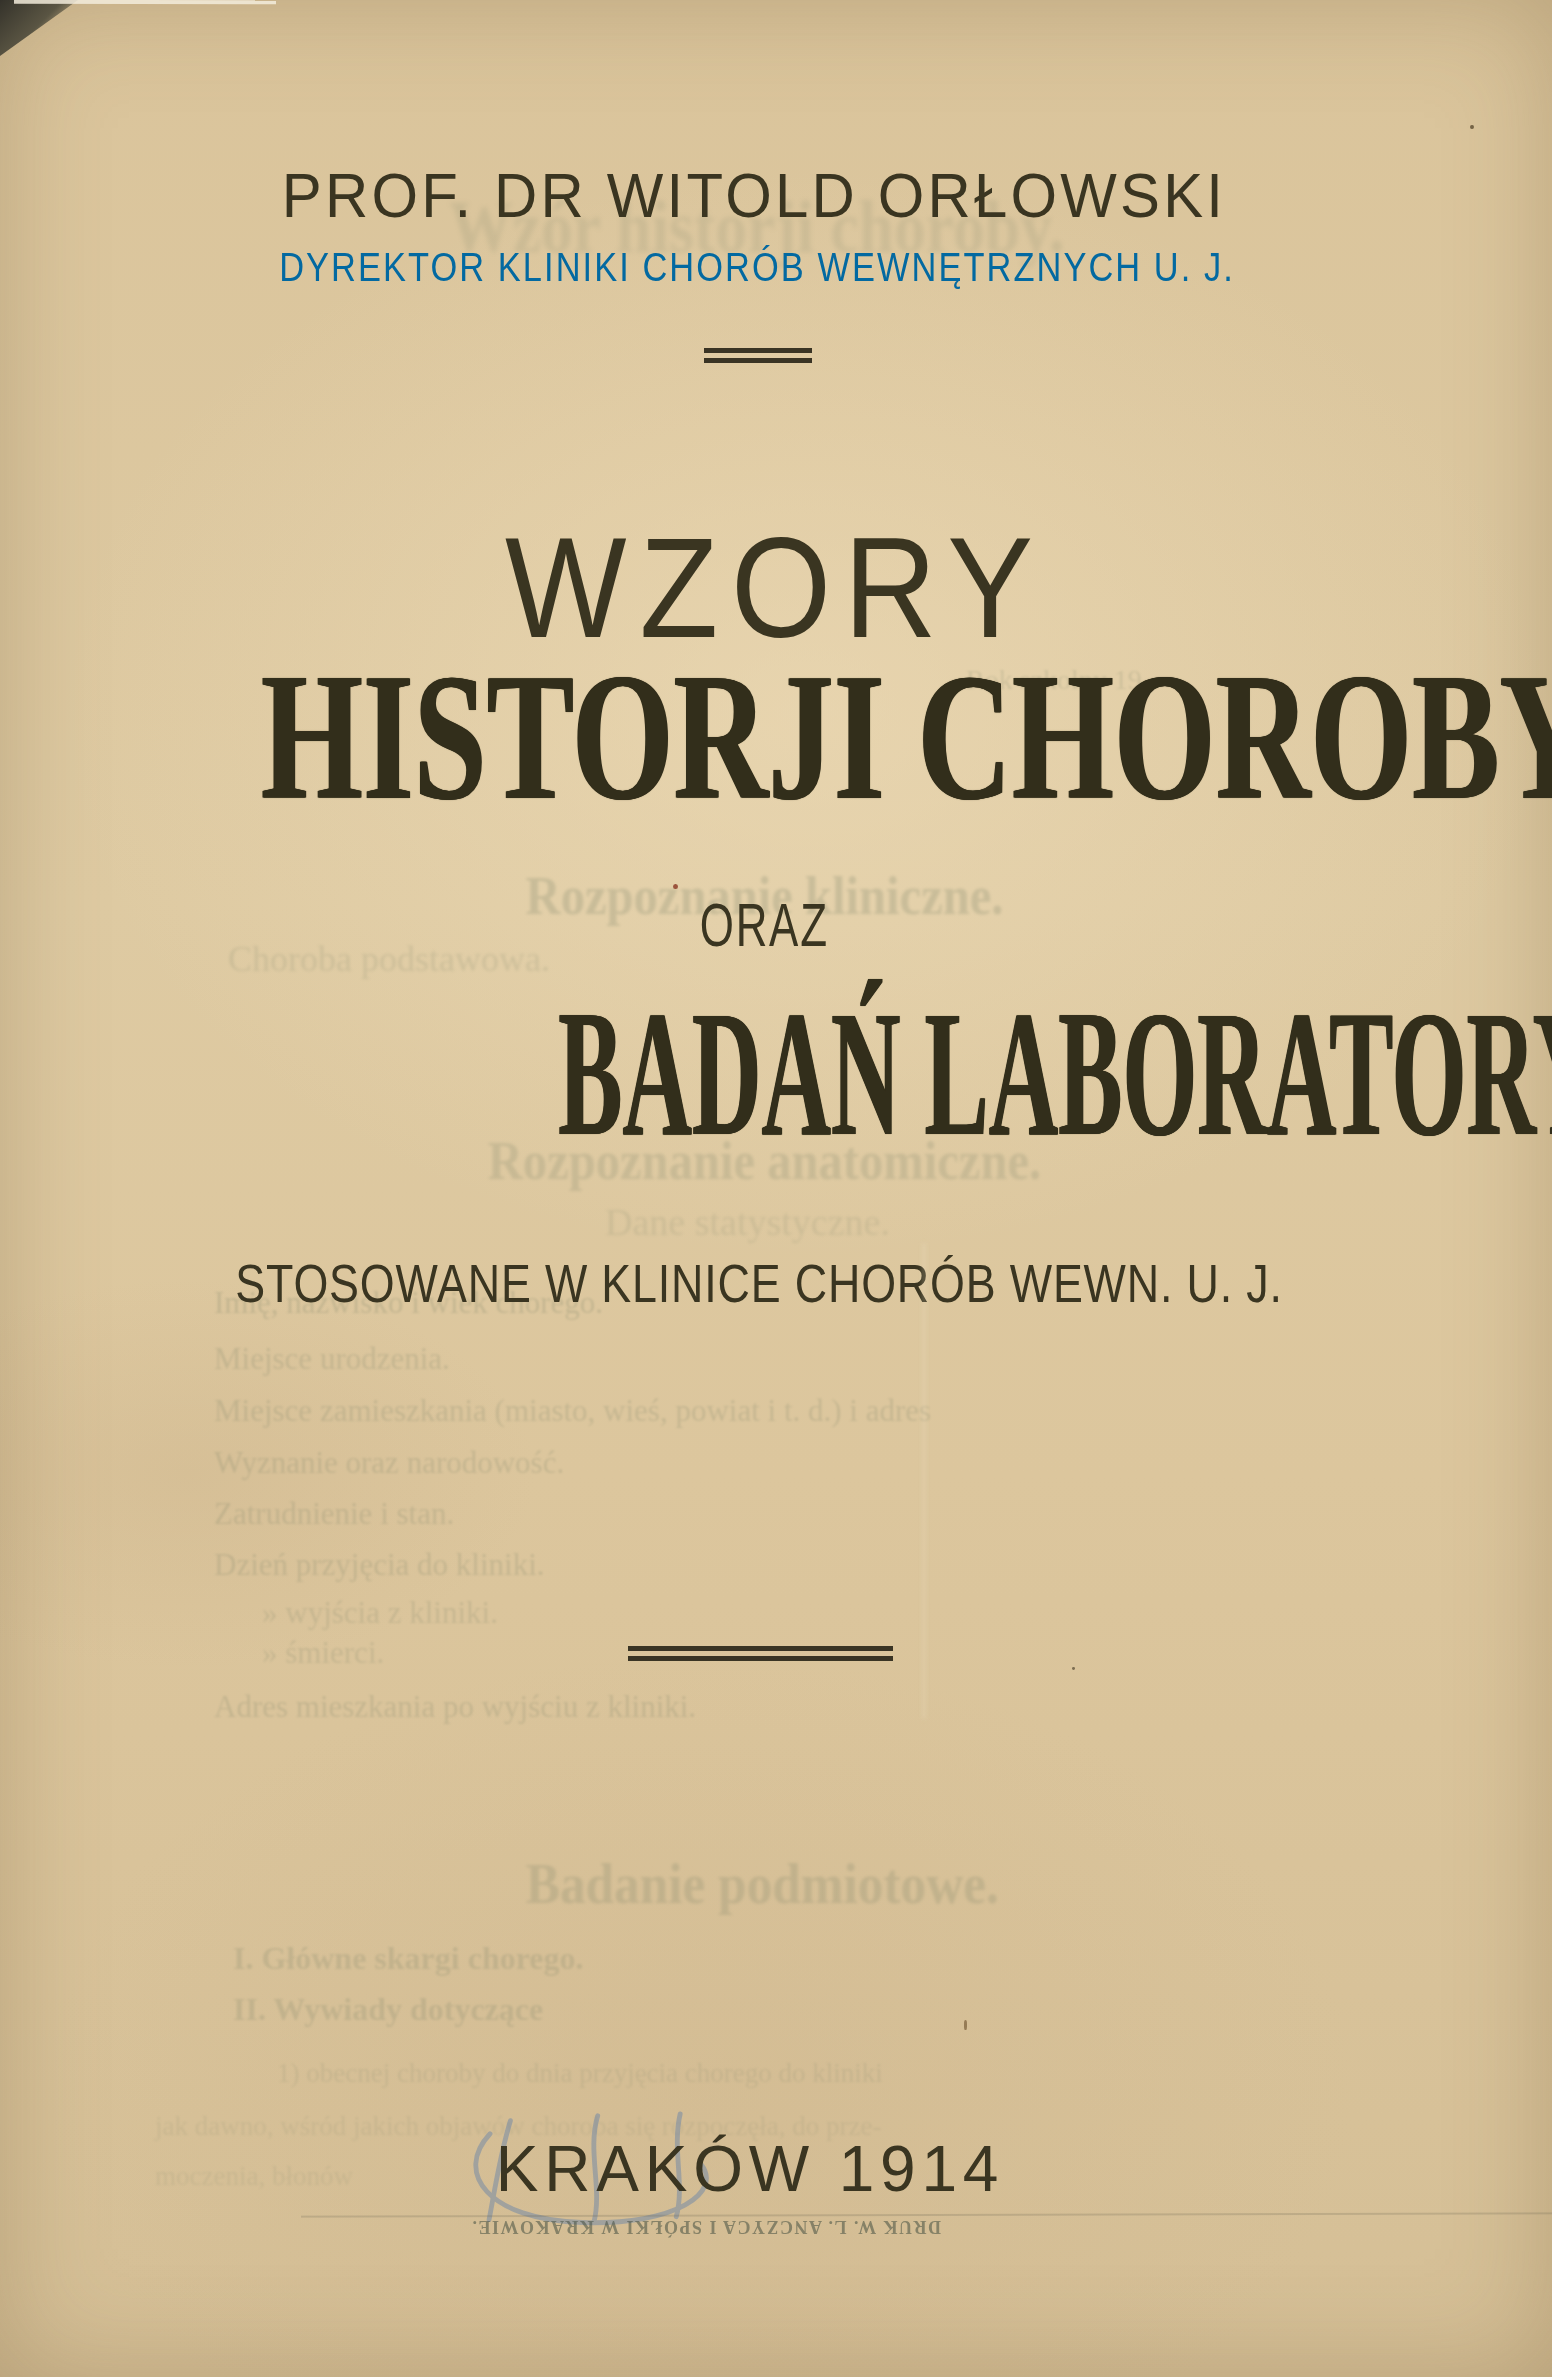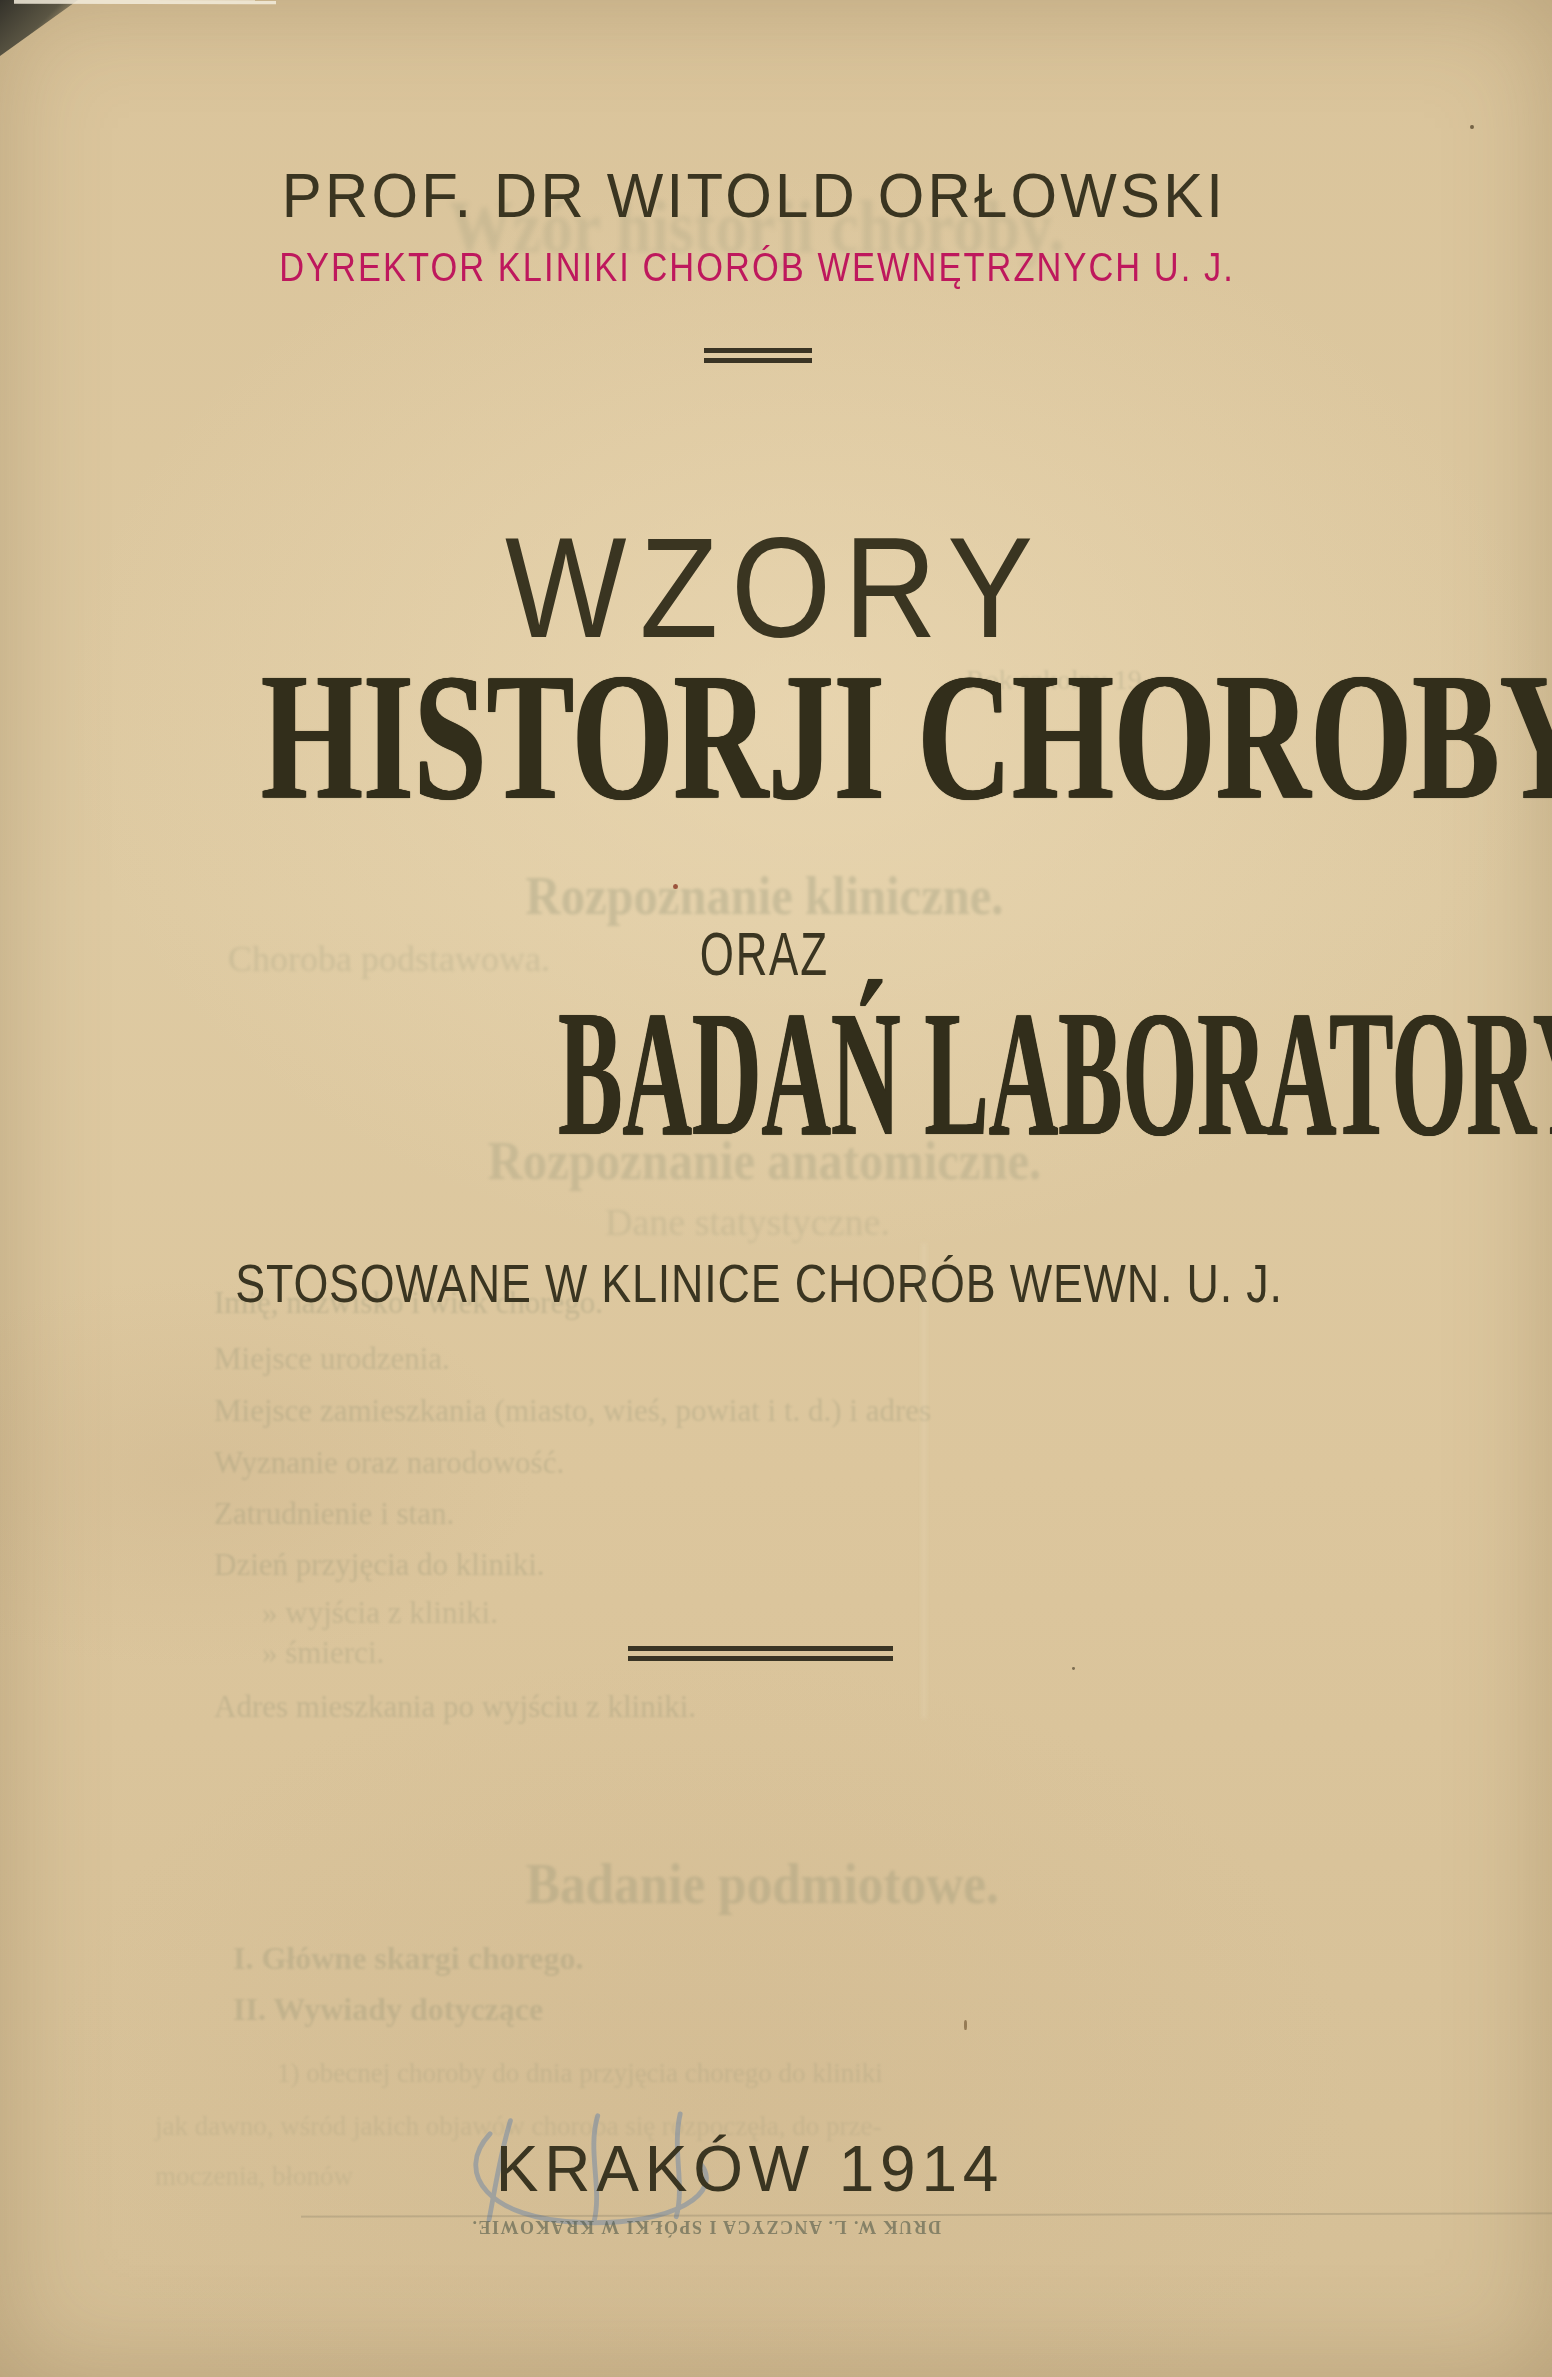--- a/index.html
+++ b/index.html
@@ -73,35 +73,35 @@
 <div class="ghost" style="left:233px;top:1942px;font-size:32px;font-weight:bold;opacity:.19;filter:blur(1.2px);">I. Główne skargi chorego.</div>
 <div class="ghost" style="left:233px;top:1993px;font-size:32px;font-weight:bold;opacity:.19;filter:blur(1.2px);">II. Wywiady dotyczące</div>
 <div class="ghost" style="left:277px;top:2060px;font-size:27px;opacity:.14;filter:blur(1.2px);">1) obecnej choroby do dnia przyjęcia chorego do kliniki</div>
 <div class="ghost" style="left:155px;top:2113px;font-size:27px;opacity:.12;filter:blur(1.2px);">jak dawno, wśród jakich objawów choroba się rozpoczęła, do prze-</div>
 <div class="ghost" style="left:155px;top:2163px;font-size:27px;opacity:.12;filter:blur(1.2px);">moczenia, błonów</div>
 
 <div class="cline sans" style="top:164px;font-size:63px;letter-spacing:3.4px;">
   <span style="transform:translateX(-17px) scaleX(.95);">PROF. DR WITOLD ORŁOWSKI</span>
 </div>
 
-<div class="cline sans" style="top:247px;font-size:40px;letter-spacing:2.4px;color:#be185d;">
+<div class="cline sans" style="top:247px;font-size:40px;letter-spacing:2.4px;color:#0369a1;">
   <span style="transform:translateX(-13.6px) scaleX(.86);">DYREKTOR KLINIKI CHORÓB WEWNĘTRZNYCH U. J.</span>
 </div>
 
 <div class="abs rule2x" style="left:704px;top:348px;width:108px;"></div>
 
 <div class="cline sans" style="top:516px;font-size:143px;letter-spacing:.1em;padding-left:24px;">
   <span style="transform:translateX(-19px) scaleX(.9);">WZORY</span>
 </div>
 
 <div class="cline fatface" style="top:648px;font-size:177px;margin-left:36px;">
   <span style="transform:translateX(-9.2px) scaleX(.74) scaleY(1.03);">HISTORJI CHOROBY</span>
 </div>
 
-<div class="cline sans" style="top:924px;font-size:61px;letter-spacing:2.4px;">
+<div class="cline sans" style="top:895px;font-size:61px;letter-spacing:2.4px;">
   <span style="transform:translateX(-6.3px) scaleX(.72);">ORAZ</span>
 </div>
 
 <div class="cline fatface" style="top:986px;font-size:175px;">
   <span style="transform:translateX(-4.4px) scaleX(.55) scaleY(1.03);">BADAŃ LABORATORYJNYCH</span>
 </div>
 
 <div class="cline sans" style="top:1256px;font-size:54px;letter-spacing:1px;">
   <span style="transform:translateX(-12px) scaleX(.83);">STOSOWANE W KLINICE CHORÓB WEWN. U. J.</span>
 </div>

